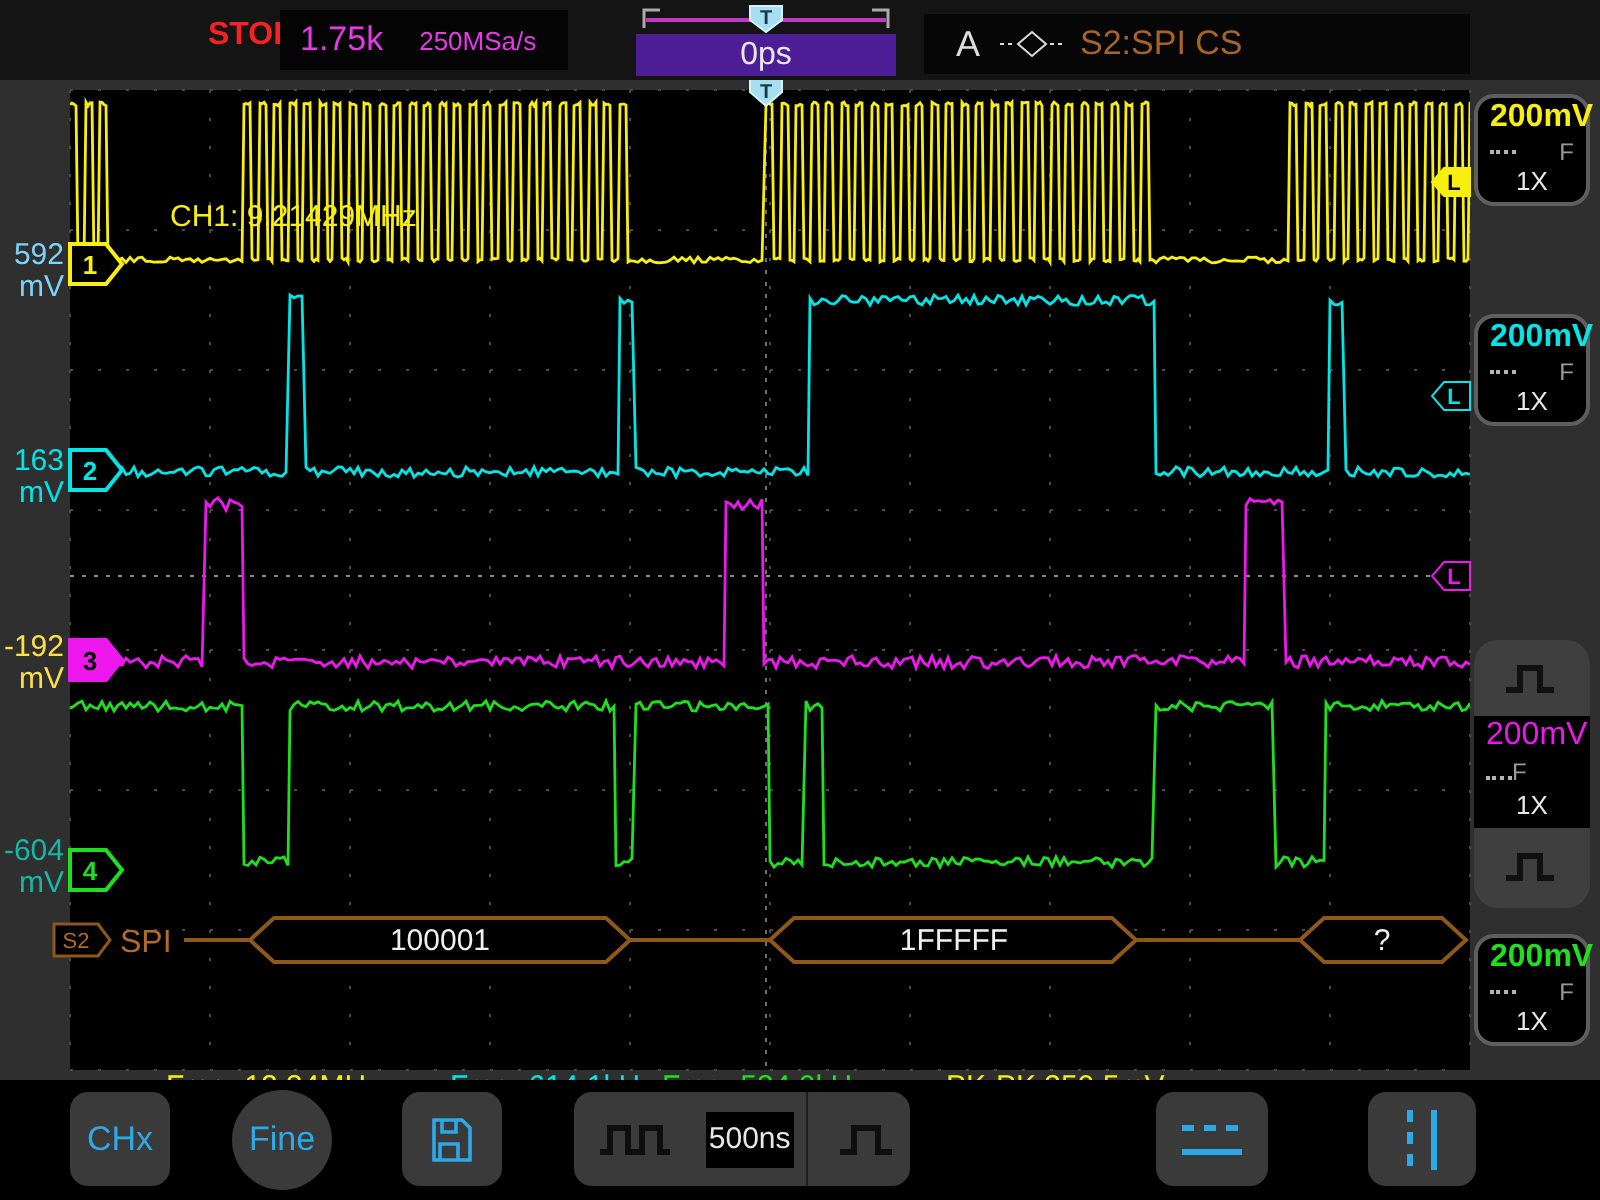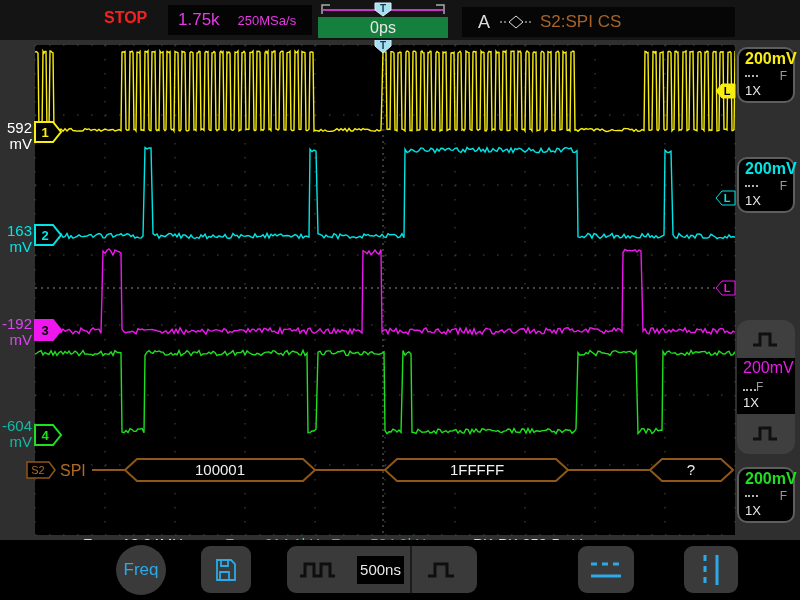--- a/index.html
+++ b/index.html
@@ -3,57 +3,57 @@
 <meta charset="utf-8">
 <style>
   html,body{margin:0;padding:0;background:#000;}
   #screen{position:relative;width:800px;height:600px;background:#000;overflow:hidden;
           font-family:"Liberation Sans", sans-serif; -webkit-font-smoothing:antialiased;}
   
   #topbar{position:absolute;left:0;top:0;width:800px;height:40px;background:#141414;}
   .logo{position:absolute;left:8px;top:2px;font-size:28px;font-weight:bold;font-style:italic;
         letter-spacing:-1px;color:#25aae1;}
   .stop{position:absolute;left:104px;top:9px;font-size:16px;font-weight:bold;color:#f52222;}
-  .acqbox{position:absolute;left:168px;top:5px;width:144px;height:30px;background:#040404;
+  .acqbox{position:absolute;left:140px;top:5px;width:144px;height:30px;background:#040404;
           display:flex;align-items:center;}
   .acqbox .depth{margin-left:10px;font-size:17px;color:#e838e8;}
   .acqbox .rate{margin-left:18px;font-size:13px;color:#e838e8;}
-  .delaybox{position:absolute;left:318px;top:17px;width:130px;height:21px;background:#15803d;
+  .delaybox{position:absolute;left:318px;top:17px;width:130px;height:21px;background:#4c1d95;
             color:#e8e8e8;font-size:16px;text-align:center;line-height:21px;}
   .trigbox{position:absolute;left:462px;top:7px;width:273px;height:30px;background:#060606;
            display:flex;align-items:center;}
   .trigbox .ta{margin-left:16px;font-size:18px;color:#dddddd;}
   .trigsrc{margin-left:6px;font-size:17px;color:#a86428;}
   
   #main{position:absolute;left:0;top:40px;width:800px;height:500px;background:#2f2f2f;}
   #gridbg{position:absolute;left:35px;top:5px;width:700px;height:490px;background:#000;}
   svg{position:absolute;left:0;top:0;}
   .offlabel{position:absolute;left:0;width:32px;text-align:right;font-size:15px;line-height:16px;}
   .ch1freq{position:absolute;left:85px;top:60px;font-size:15px;}
   .meas{position:absolute;top:495px;font-size:15px;}
   
   .scalebox{position:absolute;left:737px;width:58px;height:56px;box-sizing:border-box;
             background:#000;border:2px solid #5e5e5e;border-radius:10px;padding:1px 6px 0 6px;}
   .scalebox .sv{text-align:center;font-size:16px;font-weight:bold;line-height:18px;}
   .scalebox .mid{display:flex;justify-content:space-between;align-items:center;height:15px;}
   .dots{display:inline-block;width:13px;border-top:2px dotted #b5b5b5;}
   .coupf{color:#9a9a9a;font-size:12px;}
-  .probe{color:#e8e8e8;font-size:13px;line-height:15px;}
+  .probe{text-align:center;color:#e8e8e8;font-size:13px;line-height:15px;}
   .ch3group{position:absolute;left:737px;top:320px;width:58px;height:134px;background:#3f3f3f;
             border-radius:12px;}
   .pulsebtn{height:38px;display:flex;align-items:center;justify-content:center;}
   .ch3group .scaleinner{box-sizing:border-box;background:#000;width:58px;height:56px;padding:1px 6px 0 6px;}
   
   #bottombar{position:absolute;left:0;top:540px;width:800px;height:60px;background:#000;}
   .btn{position:absolute;top:6px;height:47px;background:#3a3a3a;border-radius:9px;
        display:flex;align-items:center;justify-content:center;color:#2da9e8;font-size:17px;}
   .btn-chx{left:35px;width:50px;}
   .btn-fine{left:116px;width:50px;height:50px;top:5px;border-radius:50%;}
   .btn-save{left:201px;width:50px;}
-  .btn-group{left:287px;width:190px;justify-content:flex-start;}
+  .btn-group{left:287px;width:168px;justify-content:flex-start;}
   .tbasebox{background:#000;color:#e8e8e8;font-size:15px;width:47px;height:28px;
             line-height:28px;text-align:center;margin-left:8px;}
   .gdiv{width:2px;height:47px;background:#1c1c1c;margin-left:6px;}
   .btn-curh{left:578px;width:56px;}
   .btn-curv{left:684px;width:54px;}
 </style>
 </head>
 <body>
 
 <div id="screen">
@@ -169,37 +169,38 @@
         <text x="220" y="475" font-size="15" fill="#f0f0f0" text-anchor="middle">100001</text>
         <line x1="315" y1="470" x2="385" y2="470" stroke-width="2" stroke="#8f5718"></line>
         <polygon points="385,470 397,459 556,459 568,470 556,481 397,481" fill="#000000" stroke-width="2" stroke="#8f5718"></polygon>
         <text x="477" y="475" font-size="15" fill="#f0f0f0" text-anchor="middle">1FFFFF</text>
         <line x1="568" y1="470" x2="650" y2="470" stroke-width="2" stroke="#8f5718"></line>
         <polygon points="650,470 662,459 721,459 733,470 721,481 662,481" fill="#000000" stroke-width="2" stroke="#8f5718"></polygon>
         <text x="691" y="475" font-size="15" fill="#f0f0f0" text-anchor="middle">?</text>
       </g>
     </svg>
 
-    <div class="offlabel" style="top: 80px; color: #ffffff;">
+    <div class="offlabel" style="top: 80px; color: #7dd3fc;">
       <div>592</div>
         <div>mV</div>
     </div>
     <div class="offlabel" style="top: 183px; color: rgb(0, 229, 229);">
       <div>163</div>
         <div>mV</div>
     </div>
-    <div class="offlabel" style="top: 276px; color: #d946ef;">
+    <div class="offlabel" style="top: 276px; color: #fde047;">
       <div>-192</div>
         <div>mV</div>
     </div>
     <div class="offlabel" style="top: 378px; color: #14b8a6;">
       <div>-604</div>
         <div>mV</div>
     </div>
 
+    <div class="ch1freq" style="color: rgb(248, 238, 16);">CH1: 9.21429MHz</div>
 
     <div class="meas" style="left: 83px; color: rgb(248, 238, 16);">Freq.:12.34MHz</div>
     <div class="meas" style="left: 225px; color: rgb(0, 229, 229);">Freq.:614.1kHz</div>
     <div class="meas" style="left: 331px; color: rgb(30, 224, 30);">Freq.:534.0kHz</div>
     <div class="meas" style="left: 473px; color: rgb(248, 238, 16);">PK-PK:359.5mV</div>
   </div>
 
   <div class="scalebox" style="top:47px;">
     <div class="sv" style="color: rgb(248, 238, 16);">200mV</div>
     <div class="mid">
@@ -238,21 +239,22 @@
   <div class="scalebox" style="top:467px;">
     <div class="sv" style="color: rgb(30, 224, 30);">200mV</div>
     <div class="mid">
         <span class="dots"></span>
         <span class="coupf">F</span>
       </div>
     <div class="probe">1X</div>
   </div>
 
   <div id="bottombar">
-    <div class="btn btn-fine">Freq</div>
+    <div class="btn btn-chx">CHx</div>
+    <div class="btn btn-fine">Fine</div>
     <div class="btn btn-save">
       <svg width="28" height="28" style="position:static;">
         <path d="M5 4 h14 l4 4 v16 h-18 z" stroke="#2da9e8" stroke-width="1.8" fill="none"></path>
         <path d="M9 4 v6 h7 v-6" stroke="#2da9e8" stroke-width="1.8" fill="none"></path>
         <path d="M8 24 v-8 h9 v8" stroke="#2da9e8" stroke-width="1.8" fill="none"></path>
       </svg>
     </div>
     <div class="btn btn-group">
       <svg width="52" height="24" style="position:static;margin-left:10px;">
         <path d="M3 18 h5 v-12 h9 v12 h7 v-12 h9 v12 h5" stroke="#0e0e0e" stroke-width="3" fill="none"></path>

